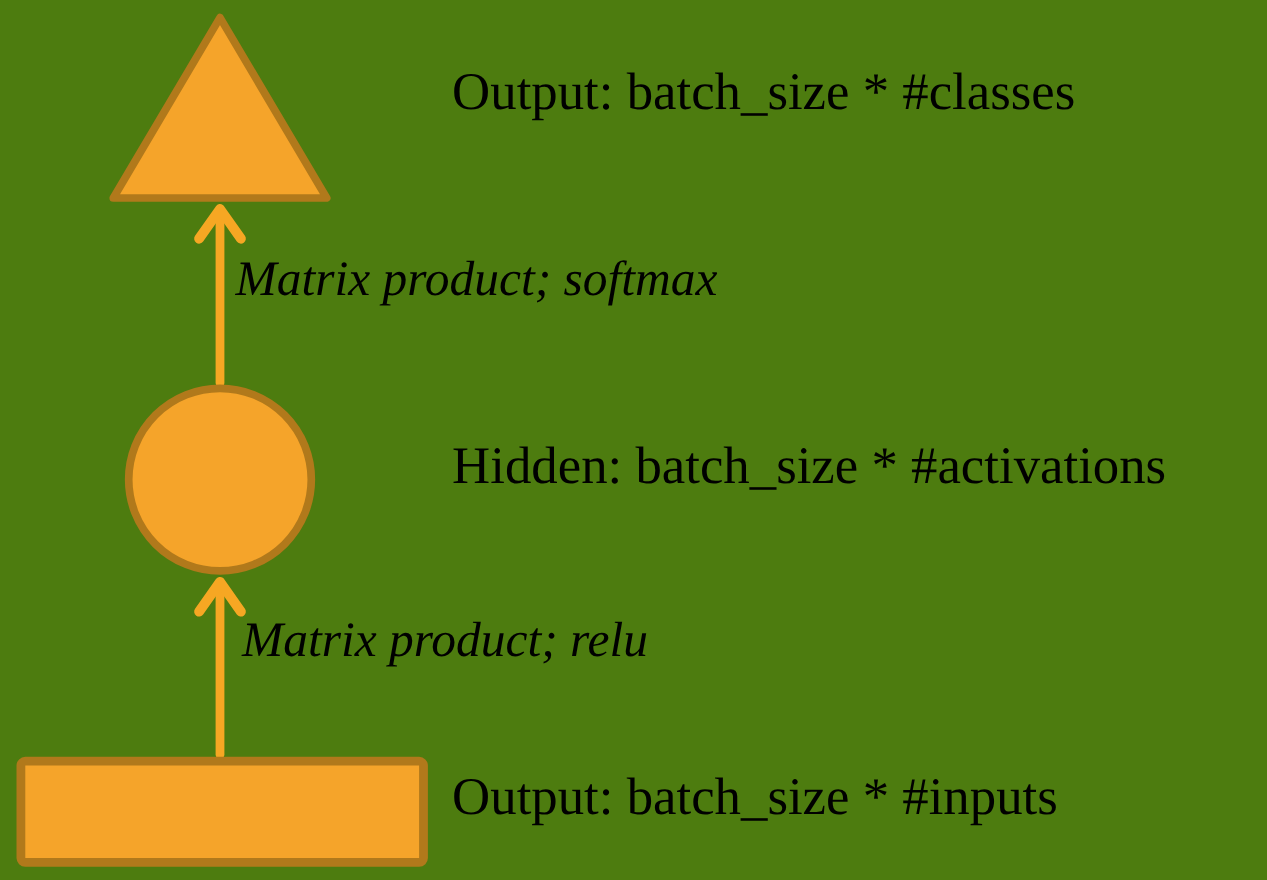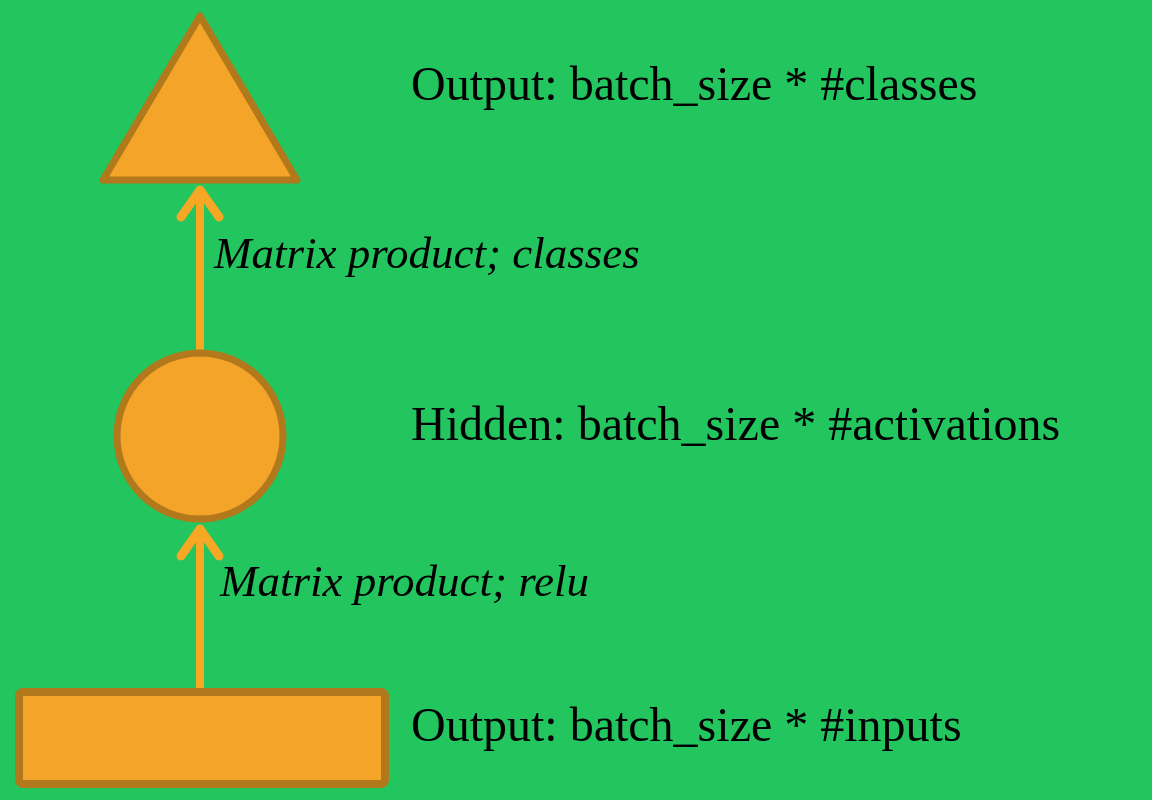--- a/index.html
+++ b/index.html
@@ -4,21 +4,21 @@
 <style>
   html, body {
     margin: 0;
     padding: 0;
     background: #ffffff;
   }
   .canvas {
     position: relative;
     width: 1152px;
     height: 800px;
-    background: #22c55e;
+    background: #4d7c0f;
     overflow: hidden;
     font-family: "Liberation Serif", "DejaVu Serif", serif;
   }
   .diagram-svg {
     position: absolute;
     left: 0;
     top: 0;
   }
   .label {
     position: absolute;
@@ -57,21 +57,21 @@
     <g>
       <line x1="200" y1="686" x2="200" y2="534" stroke-width="8" stroke-linecap="round" stroke="#F6A723"></line>
       <polyline points="181,556 200,529 219,556" fill="none" stroke-width="9" stroke-linecap="round" stroke-linejoin="round" stroke="#F6A723"></polyline>
     </g>
 
     <rect x="19" y="692" width="366" height="92" rx="4" stroke-width="8" fill="#F5A42A" stroke="#B1791B"></rect>
   </svg>
 
   <div class="label output-label">Output: batch_size * #classes</div>
 
-  <div class="label edge-label softmax-label">Matrix product; classes</div>
+  <div class="label edge-label softmax-label">Matrix product; softmax</div>
 
   <div class="label hidden-label">Hidden: batch_size * #activations</div>
 
   <div class="label edge-label relu-label">Matrix product; relu</div>
 
   <div class="label input-label">Output: batch_size * #inputs</div>
 
 </div>
 
 </body></html>

